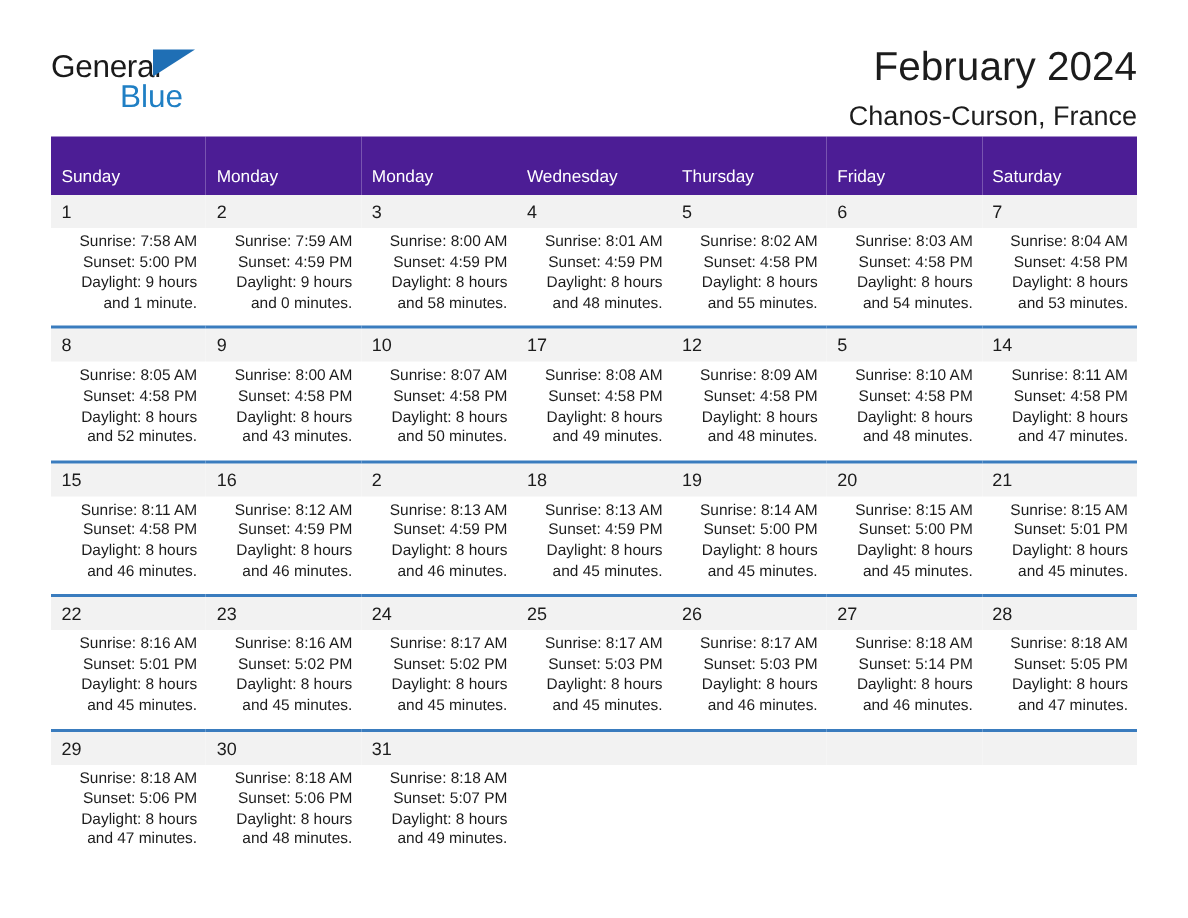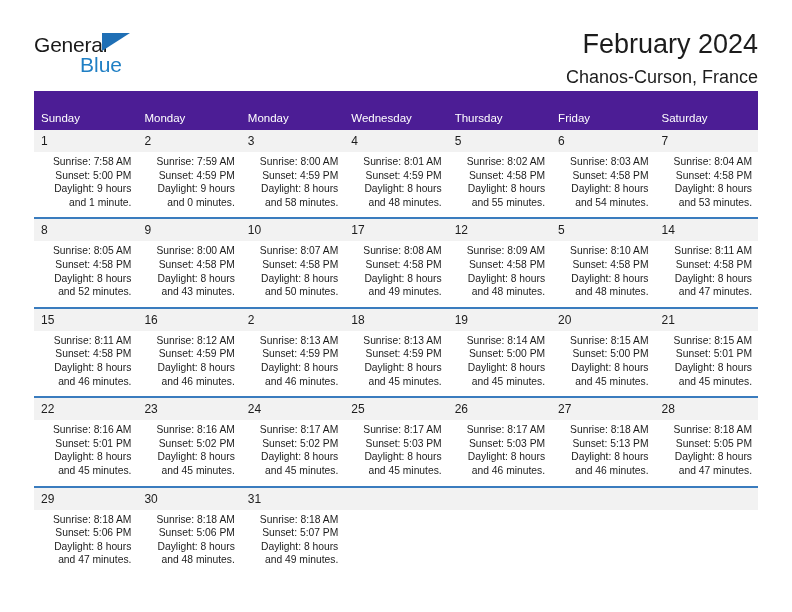--- a/index.html
+++ b/index.html
@@ -426,21 +426,21 @@
                 <div>Daylight: 8 hours</div>
                 <div>and 46 minutes.</div>
               </div>
             </div>
           </td>
           <td>
             <div class="cell-inner">
               <div class="daynum">27</div>
               <div class="details">
                 <div>Sunrise: 8:18 AM</div>
-                <div>Sunset: 5:13 PM</div>
+                <div>Sunset: 5:14 PM</div>
                 <div>Daylight: 8 hours</div>
                 <div>and 46 minutes.</div>
               </div>
             </div>
           </td>
           <td>
             <div class="cell-inner">
               <div class="daynum">28</div>
               <div class="details">
                 <div>Sunrise: 8:18 AM</div>

